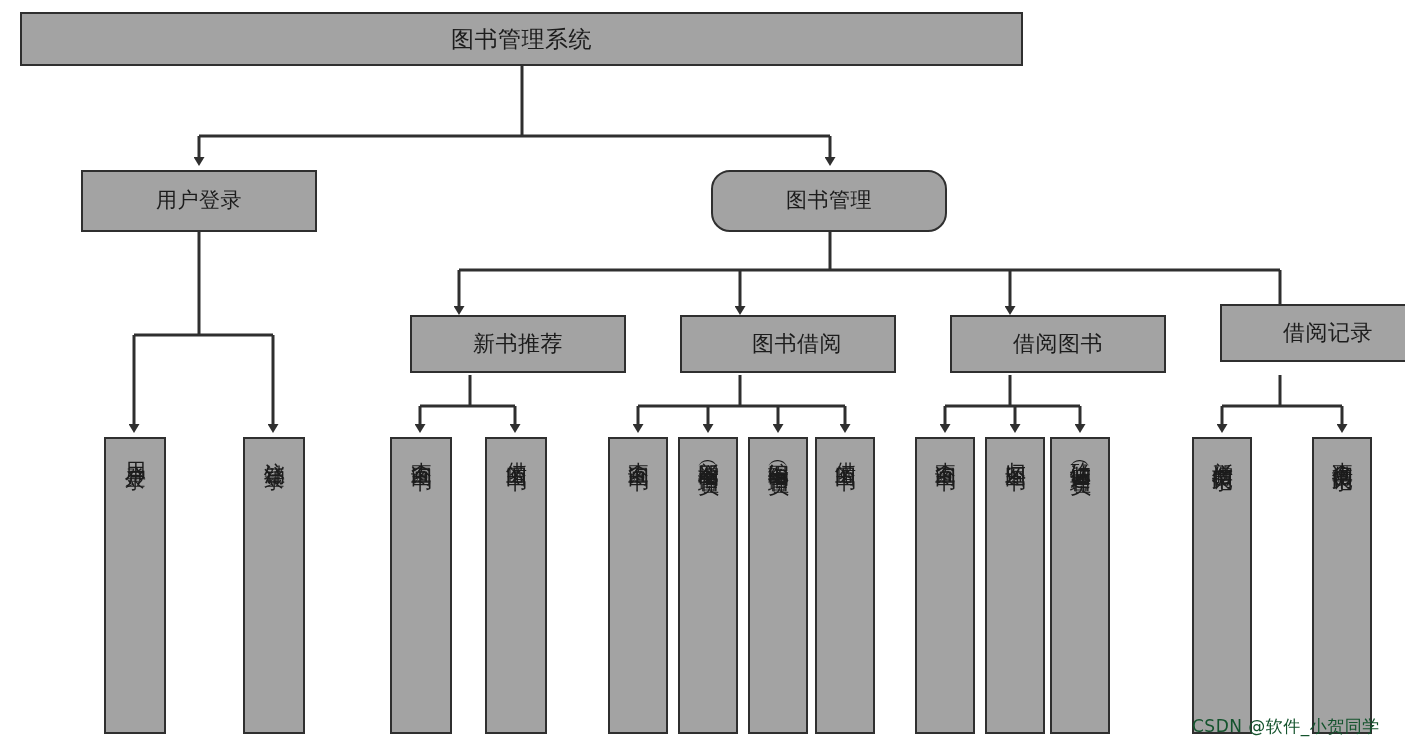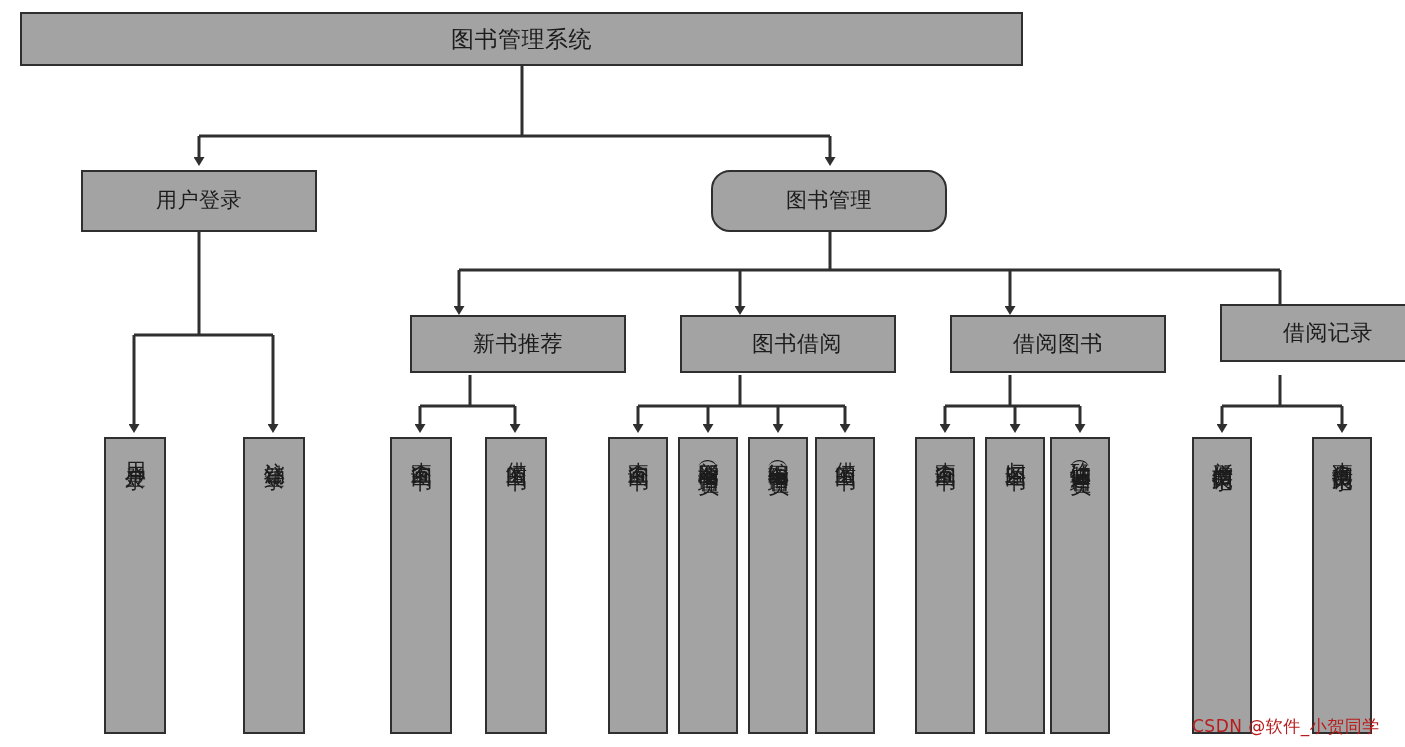--- a/index.html
+++ b/index.html
@@ -55,21 +55,21 @@
     letter-spacing: 3px;
     line-height: 1;
     white-space: nowrap;
   }
   .leaf-tall .node-label {
     letter-spacing: 2px;
   }
   .watermark {
     position: absolute;
     font-size: 17px;
-    color: #b91c1c;
+    color: #14532d;
     white-space: nowrap;
     letter-spacing: 0.5px;
     font-family: "DejaVu Sans", "Liberation Sans", sans-serif;
   }
 </style>
 </head>
 <body>
 
 <div id="canvas">
 

